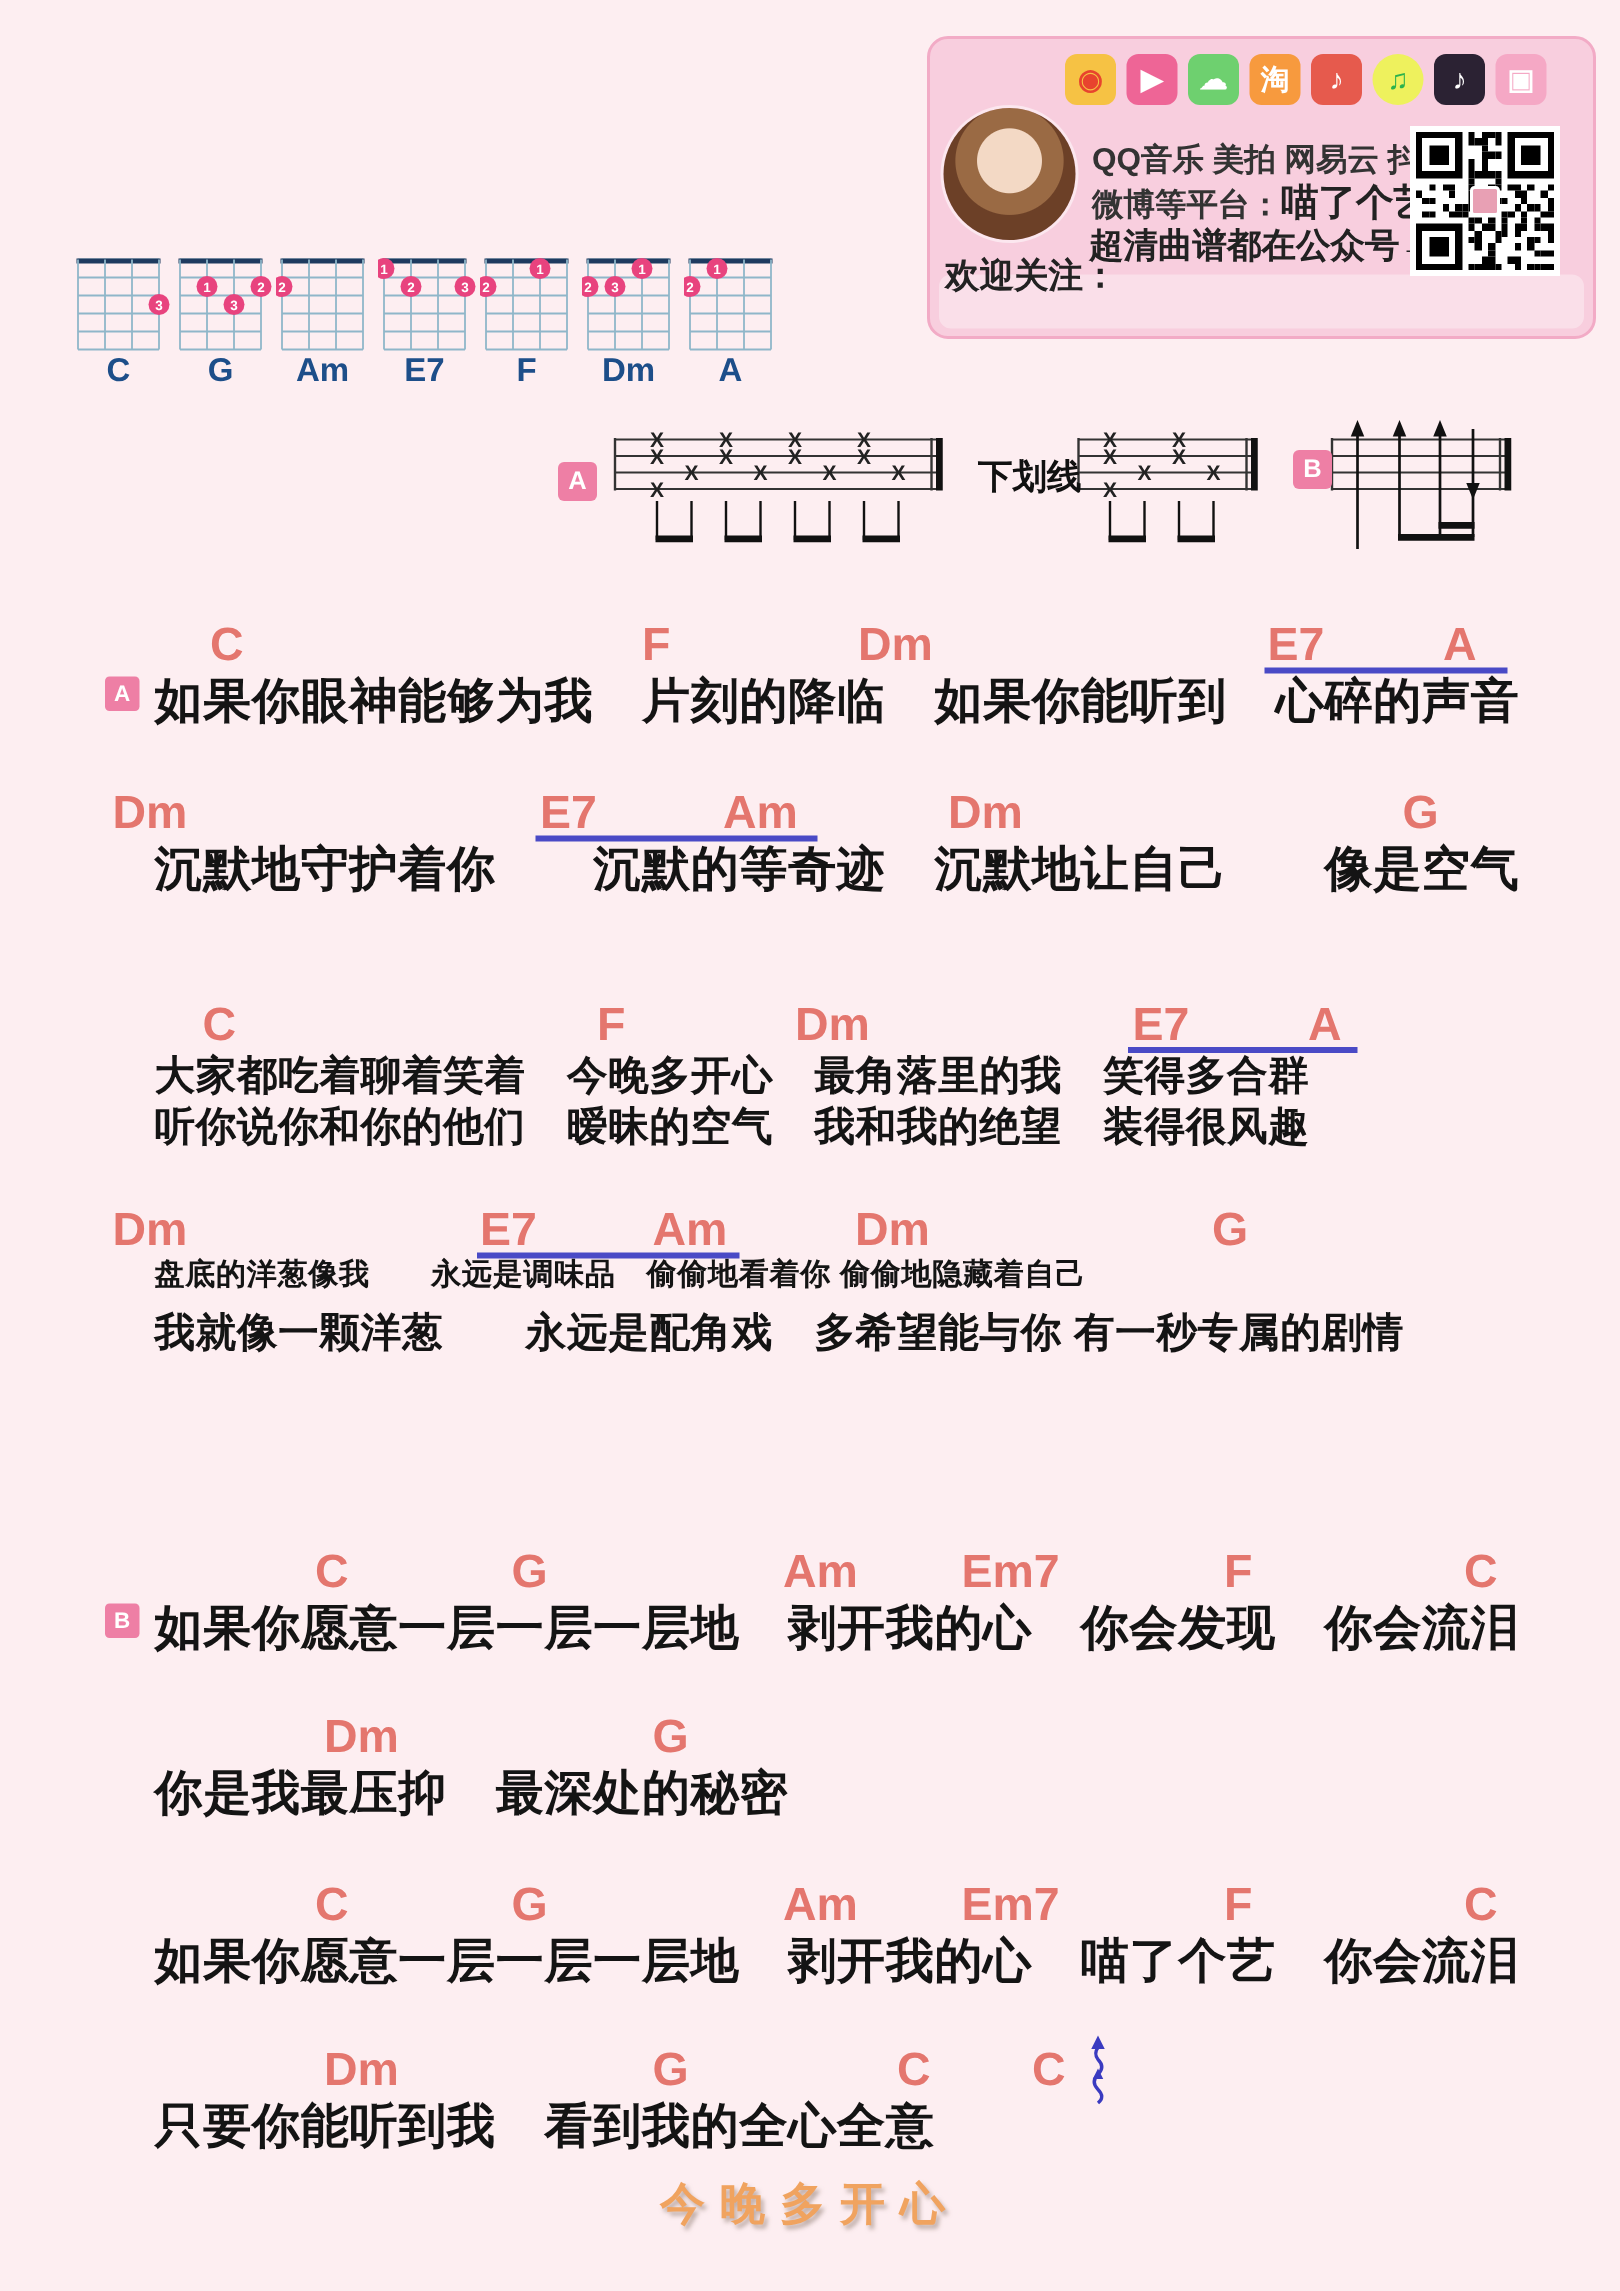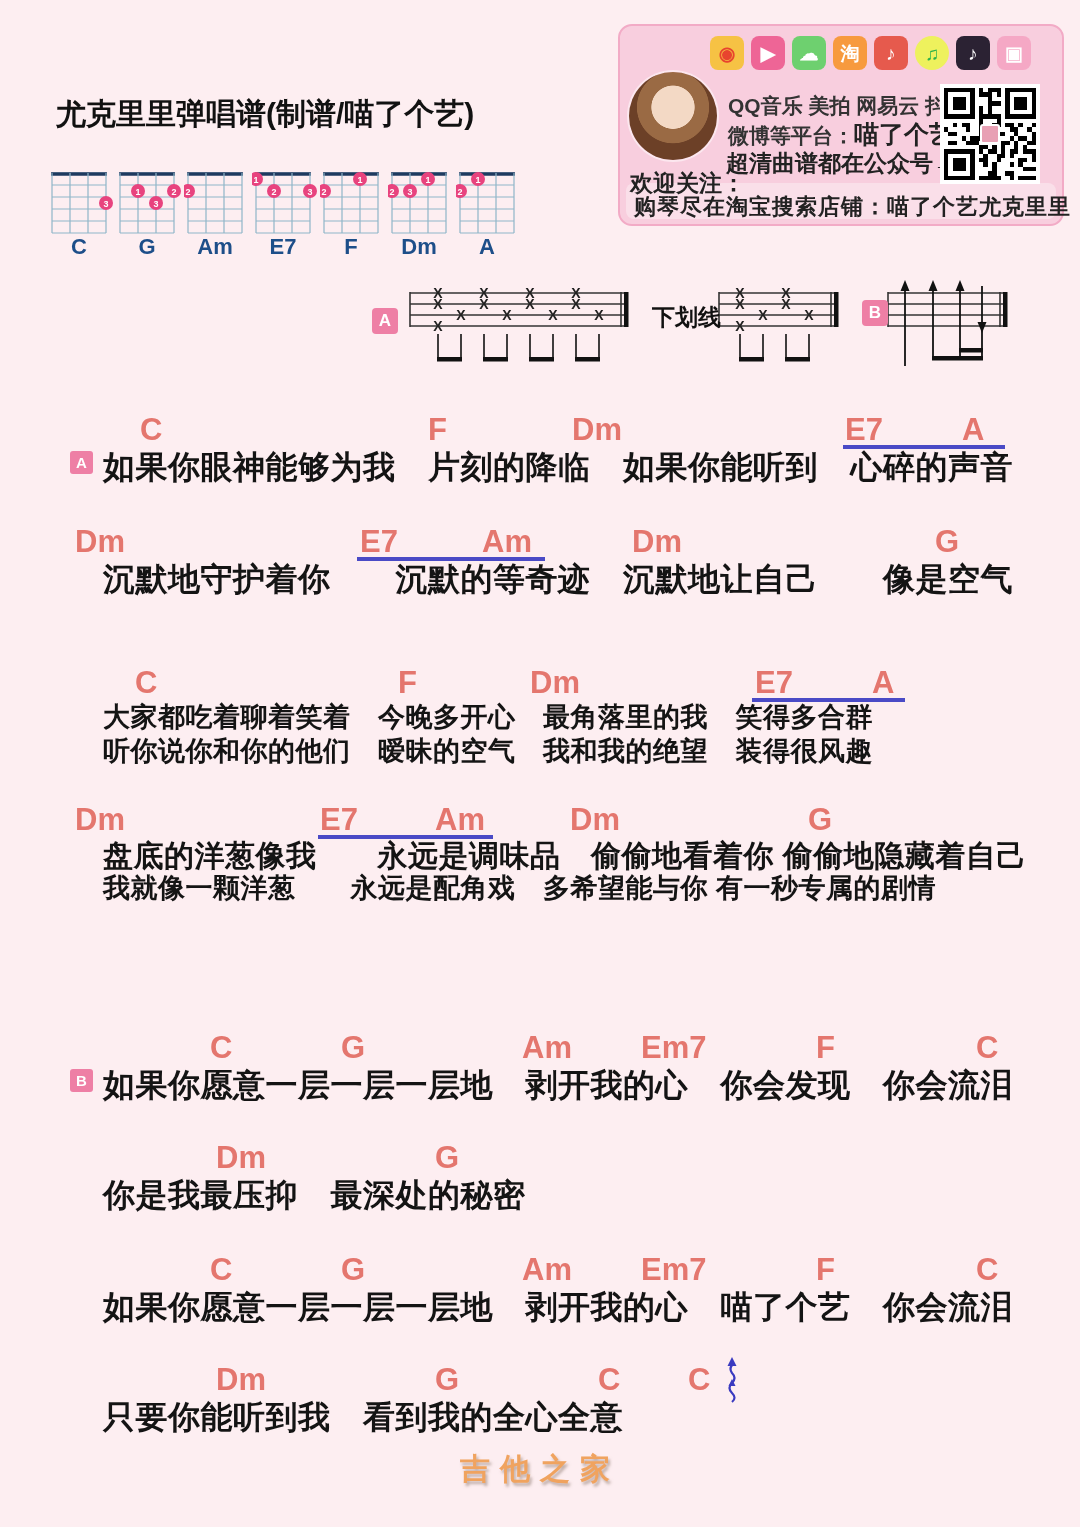--- a/index.html
+++ b/index.html
@@ -52,40 +52,38 @@
   .footer-1{position:absolute;left:0;top:1449px;width:100%;text-align:center;font-size:30px;font-weight:800;
     color:#f0a35f;letter-spacing:10px;text-shadow:2px 3px 3px rgba(140,120,110,0.55);}
   .footer-2{position:absolute;left:0;top:1486px;width:100%;text-align:center;font-size:23px;font-weight:800;
     color:#f0a35f;letter-spacing:2px;text-shadow:2px 3px 3px rgba(140,120,110,0.55);}
 </style>
 </head>
 <body>
 
 <div id="page">
 
-  <div class="subtitle">尤克里里弹唱谱(制谱/喵了个艺)</div>
 
   <div class="promo">
     <div class="promo-band"></div>
     <div class="icon-row" id="icon-row">
         <div class="app-icon" style="background: rgb(246, 194, 68); color: rgb(232, 68, 46);">◉</div>
         <div class="app-icon" style="background: rgb(238, 101, 150); color: rgb(255, 255, 255);">▶</div>
         <div class="app-icon" style="background: rgb(110, 208, 111); color: rgb(255, 255, 255);">☁</div>
         <div class="app-icon" style="background: rgb(247, 154, 62); color: rgb(255, 255, 255);">淘</div>
         <div class="app-icon" style="background: rgb(230, 90, 77); color: rgb(255, 255, 255);">♪</div>
         <div class="app-icon" style="background: rgb(238, 241, 93); color: rgb(43, 178, 76); border-radius: 50%;">♫</div>
         <div class="app-icon" style="background: rgb(43, 34, 51); color: rgb(255, 255, 255);">♪</div>
         <div class="app-icon" style="background: rgb(245, 168, 197); color: rgb(255, 255, 255);">▣</div>
       </div>
     <div class="avatar"></div>
     <div class="promo-t1">QQ音乐 美拍 网易云 抖音 B站</div>
     <div class="promo-t2"><span>微博等平台：</span><b>喵了个艺</b></div>
     <div class="promo-t3">超清曲谱都在公众号→</div>
     <div class="promo-follow">欢迎关注：</div>
-    <div class="promo-bottom">购琴尽在淘宝搜索店铺：喵了个艺尤克里里</div>
     <div class="qr">
         <div class="qr-grid" id="qr-grid">
           <div class="qr-cell" style="left: 0px; top: 0px; width: 30.66px; height: 4.38px;"></div>
           <div class="qr-cell" style="left: 0px; top: 26.28px; width: 30.66px; height: 4.38px;"></div>
           <div class="qr-cell" style="left: 0px; top: 4.38px; width: 4.38px; height: 21.9px;"></div>
           <div class="qr-cell" style="left: 26.28px; top: 4.38px; width: 4.38px; height: 21.9px;"></div>
           <div class="qr-cell" style="left: 8.76px; top: 8.76px; width: 13.14px; height: 13.14px;"></div>
           <div class="qr-cell" style="left: 61.32px; top: 0px; width: 30.66px; height: 4.38px;"></div>
           <div class="qr-cell" style="left: 61.32px; top: 26.28px; width: 30.66px; height: 4.38px;"></div>
           <div class="qr-cell" style="left: 61.32px; top: 4.38px; width: 4.38px; height: 21.9px;"></div>
@@ -455,21 +453,21 @@
         <div class="lyric" style="left: 103px; top: 34px; font-size: 27px;">大家都吃着聊着笑着　今晚多开心　最角落里的我　笑得多合群</div>
         <div class="lyric" style="left: 103px; top: 68px; font-size: 27px;">听你说你和你的他们　暧昧的空气　我和我的绝望　装得很风趣</div>
       </div>
       <div class="song-block" style="top: 802px;">
         <span class="chord" style="left: 75px;">Dm</span>
         <span class="chord" style="left: 320px;">E7</span>
         <span class="chord" style="left: 435px;">Am</span>
         <span class="chord" style="left: 570px;">Dm</span>
         <span class="chord" style="left: 808px;">G</span>
         <div class="chord-ul" style="left: 318px; width: 175px;"></div>
-        <div class="lyric" style="left: 103px; top: 34px; font-size: 30px;">盘底的洋葱像我　　永远是调味品　偷偷地看着你 偷偷地隐藏着自己</div>
+        <div class="lyric" style="left: 103px; top: 34px; font-size: 20px;">盘底的洋葱像我　　永远是调味品　偷偷地看着你 偷偷地隐藏着自己</div>
         <div class="lyric" style="left: 103px; top: 68px; font-size: 27px;">我就像一颗洋葱　　永远是配角戏　多希望能与你 有一秒专属的剧情</div>
       </div>
       <div class="song-block" style="top: 1030px;">
         <span class="chord" style="left: 210px;">C</span>
         <span class="chord" style="left: 341px;">G</span>
         <span class="chord" style="left: 522px;">Am</span>
         <span class="chord" style="left: 641px;">Em7</span>
         <span class="chord" style="left: 816px;">F</span>
         <span class="chord" style="left: 976px;">C</span>
         <div class="lyric-marker" style="left: 70px; top: 39px;">B</div>
@@ -496,14 +494,14 @@
         <span class="chord" style="left: 688px;">C</span>
         <div class="lyric" style="left: 103px; top: 34px; font-size: 32px;">只要你能听到我　看到我的全心全意</div>
         <svg width="16" height="50" style="position: absolute; left: 724px; top: -6px;">
           <path d="M8 46 q5 -4 0 -9 q-5 -5 0 -10 q5 -5 0 -10 q-3 -4 0 -8" stroke="#3a3ac0" stroke-width="2.2" fill="none"></path>
           <polygon points="3.5,10 12.5,10 8,1" fill="#3a3ac0"></polygon>
           <polygon points="4.5,30 11.5,30 8,23" fill="#3a3ac0"></polygon>
         </svg>
       </div>
     </div>
 
-  <div class="footer-1">吉他之家</div>
+  <div class="footer-1">今晚多开心</div>
 </div>
 
 </body></html>

